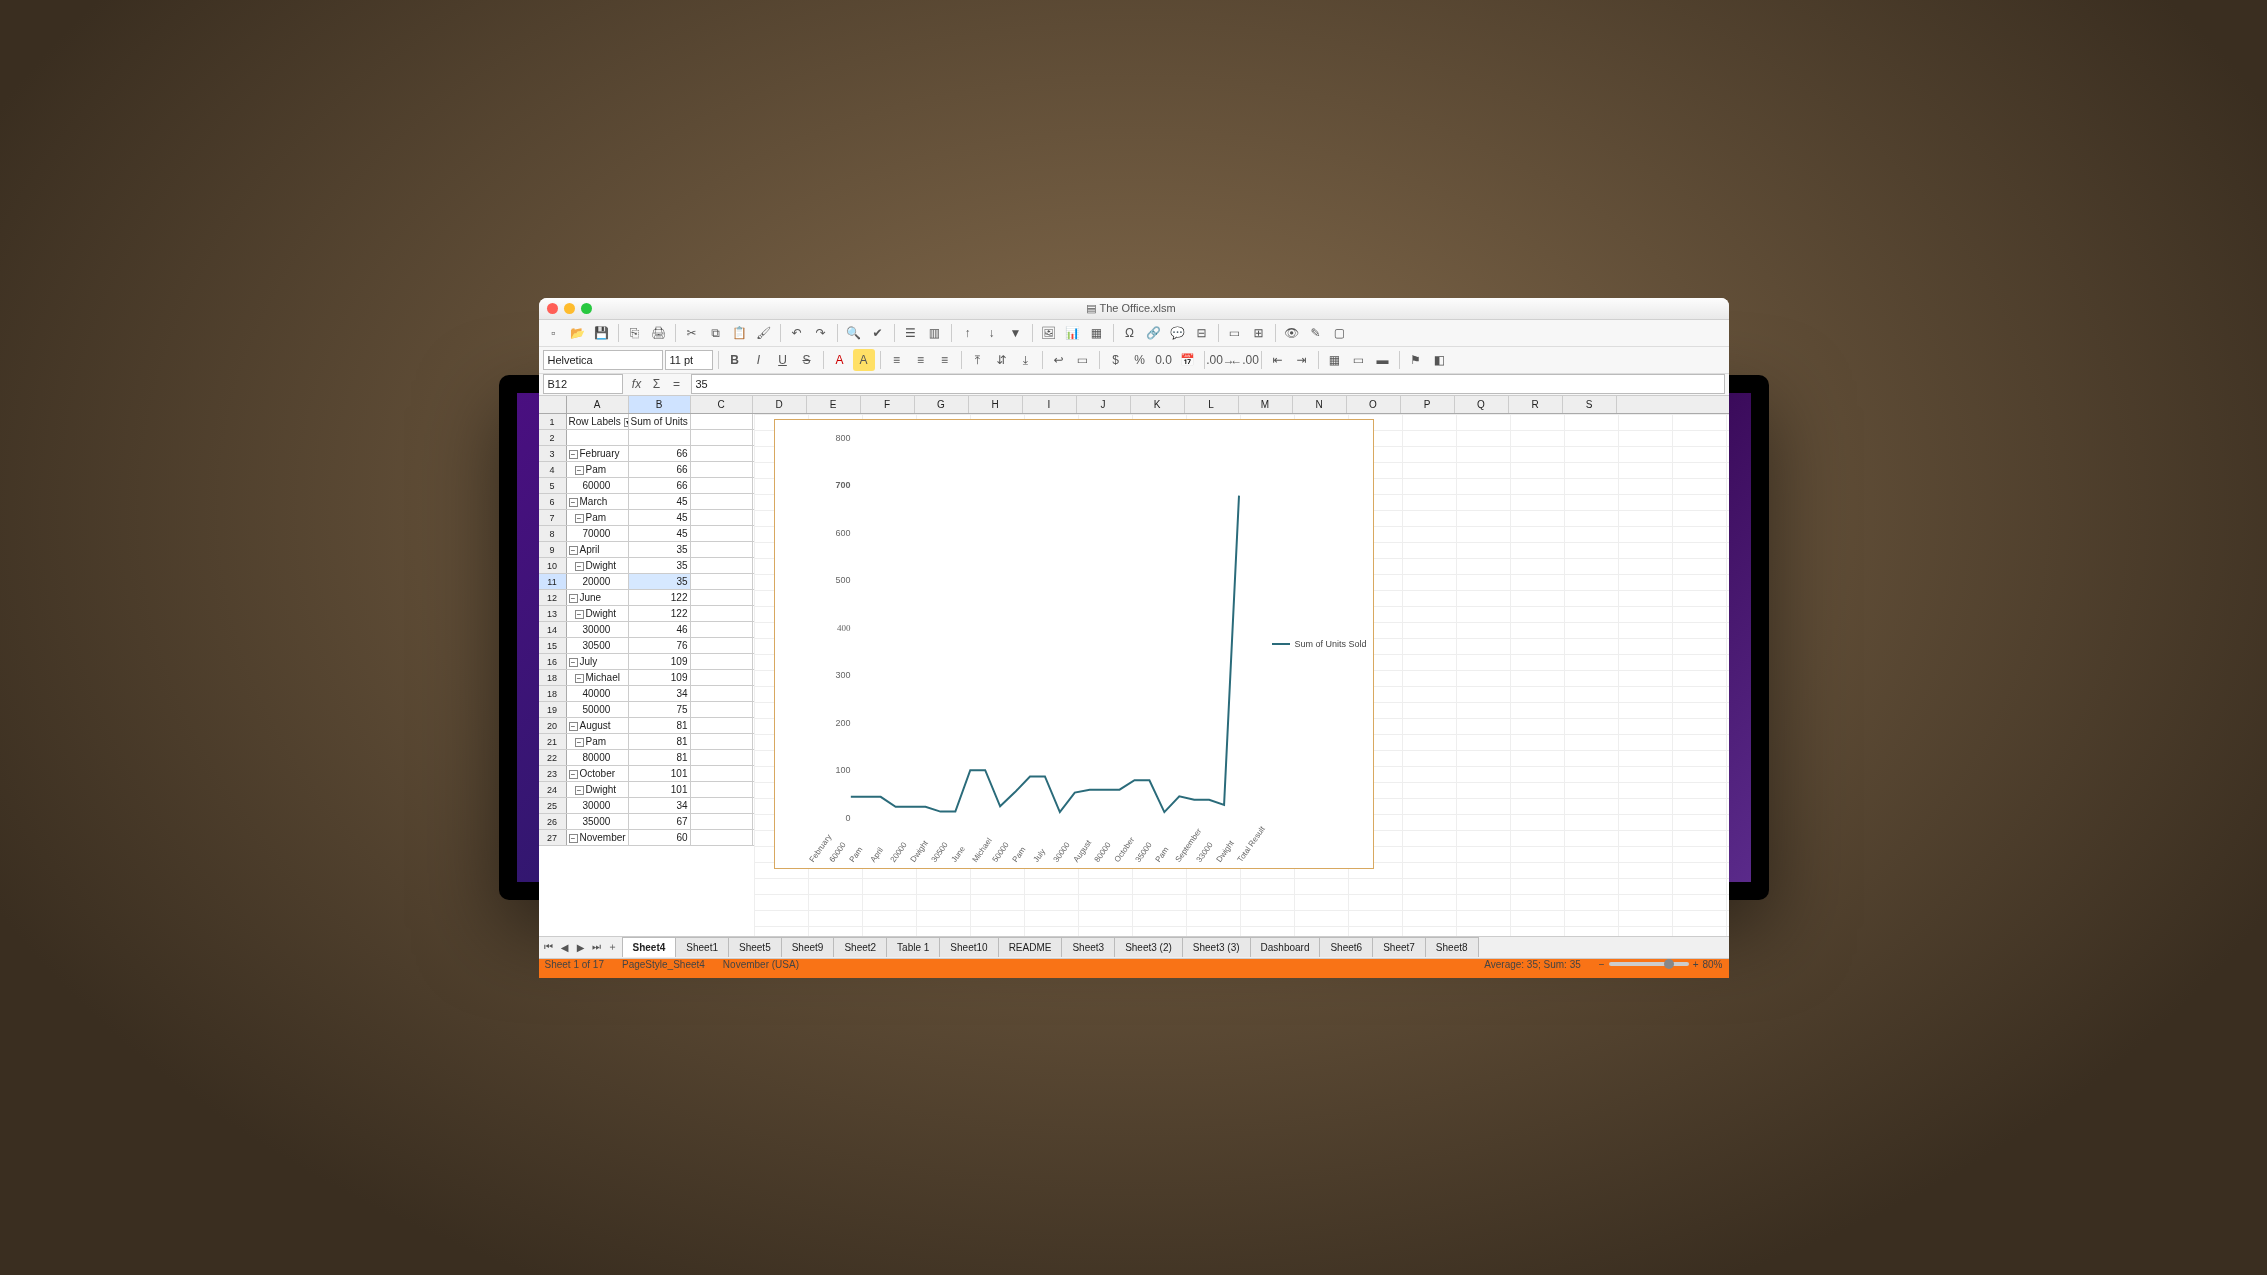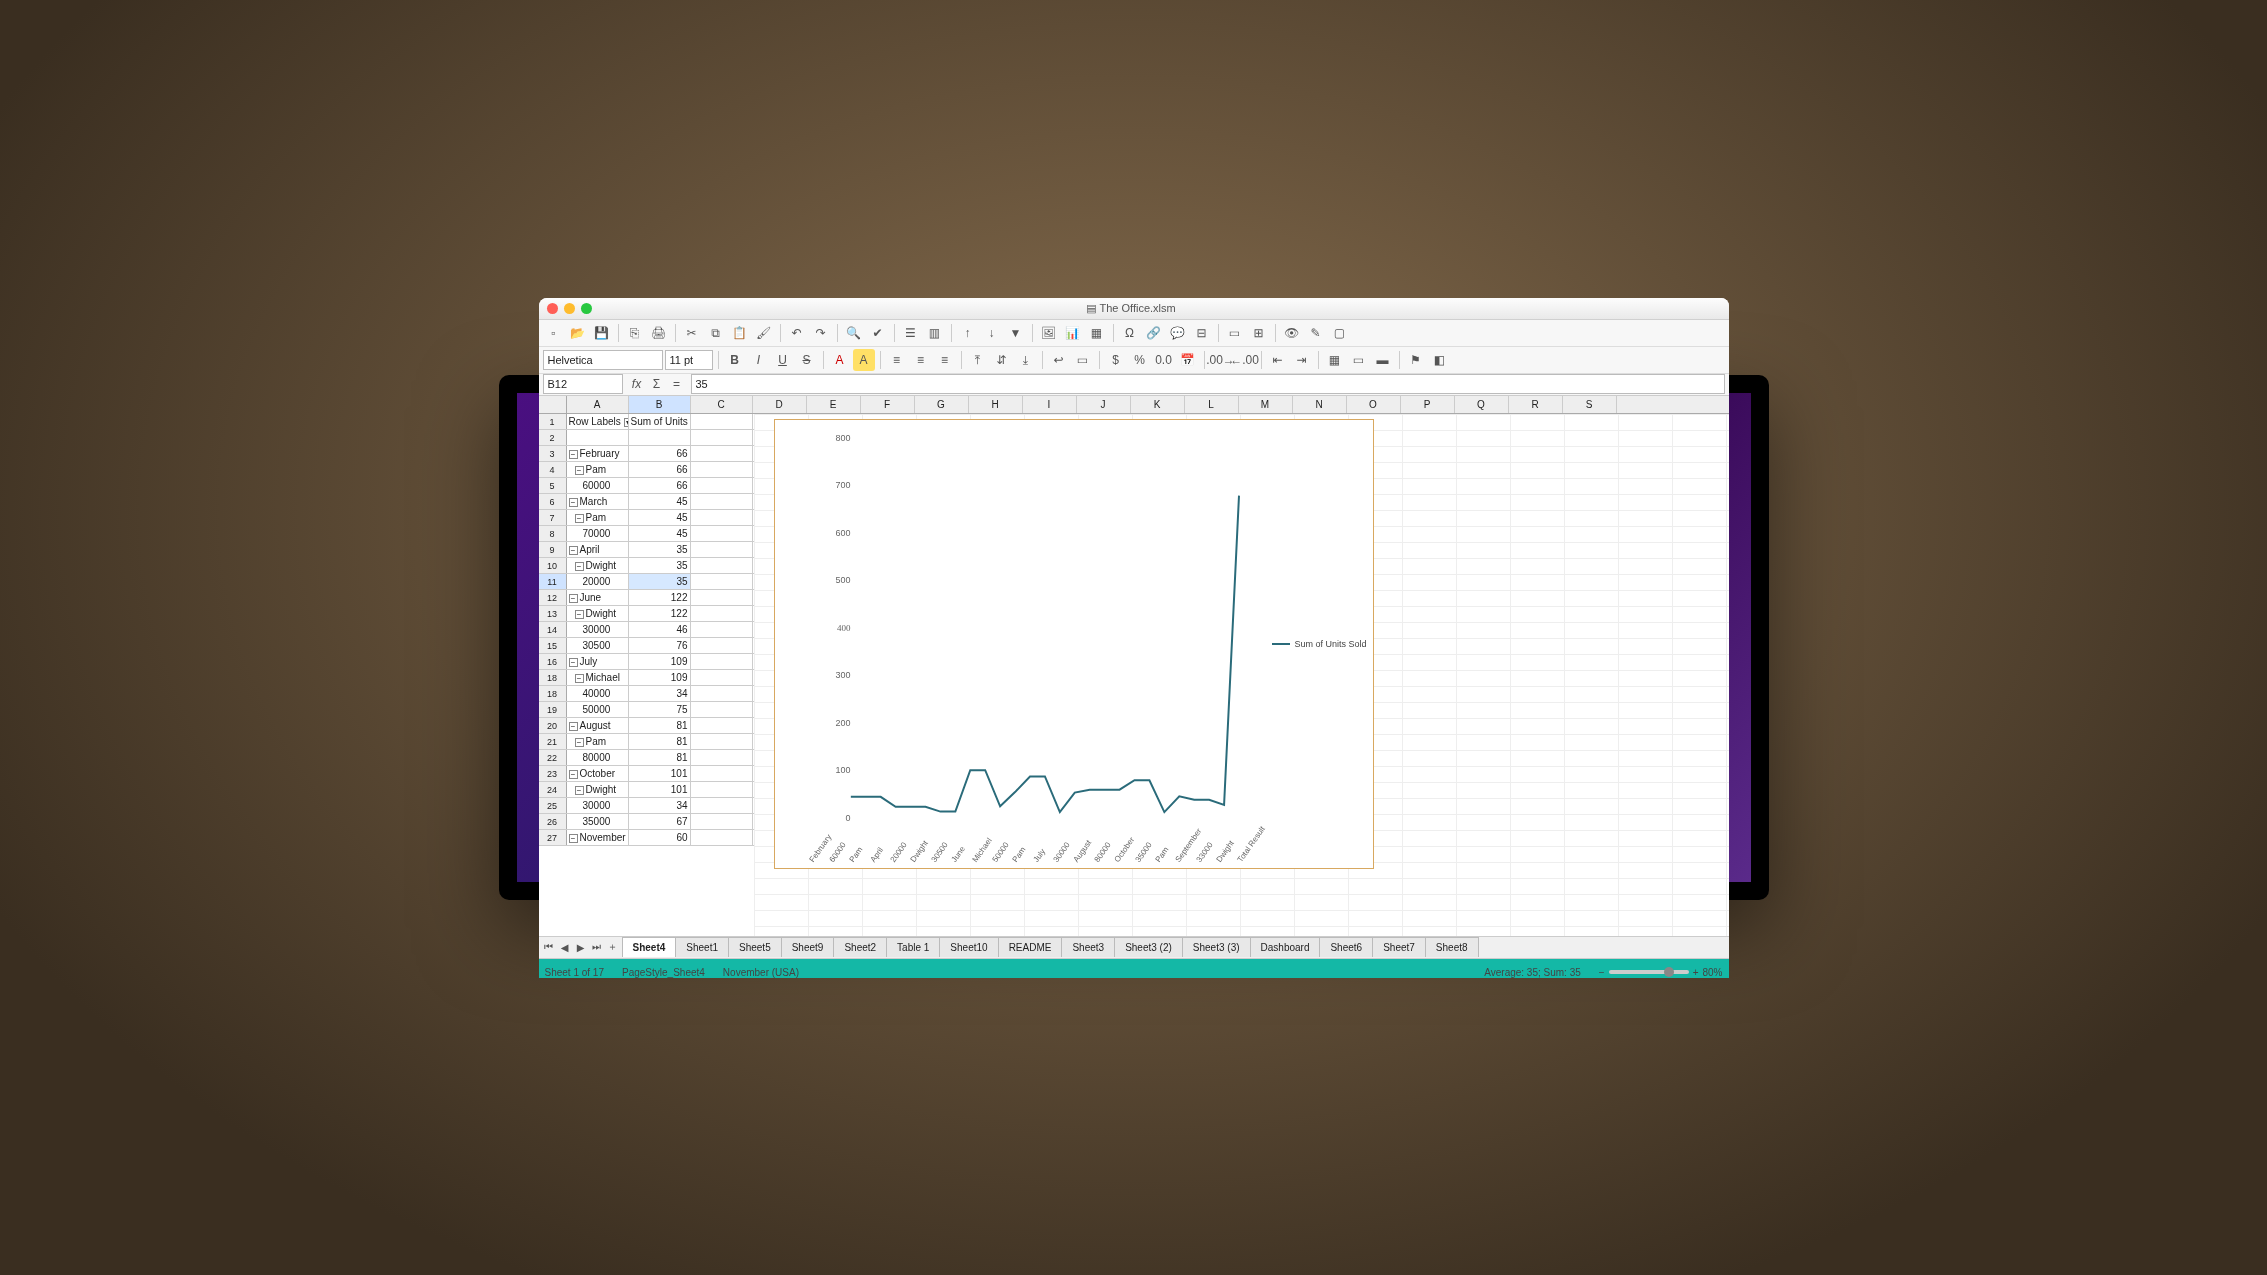--- a/index.html
+++ b/index.html
@@ -122,21 +122,21 @@
     gap:0;overflow:hidden;
   }
   .tabs-nav{display:flex;gap:0;padding:0 2px;}
   .tabs-nav .tbtn{width:16px;height:16px;font-size:10px;}
   .tab{
     padding:0 10px;height:20px;line-height:20px;border:1px solid #bbb;border-bottom:none;
     background:#e8e8e8;font-size:10px;margin-left:-1px;
   }
   .tab.active{background:#fff;font-weight:bold;}
   .status-bar{
-    height:20px;display:flex;align-items:flex-end;background:#14b8a6;border-top:1px solid #ccc;
+    height:20px;display:flex;align-items:flex-start;background:#f97316;border-top:1px solid #ccc;
     font-size:10px;color:#444;gap:18px;padding:0 6px;
   }
   .status-bar .sp{flex:1;}
   .zoom{display:flex;align-items:center;gap:4px;}
   .zoom-slider{width:80px;height:4px;background:#ccc;position:relative;border-radius:2px;}
   .zoom-thumb{position:absolute;top:-3px;width:10px;height:10px;border-radius:50%;background:#888;}
   .group-toggle{
     display:inline-block;width:9px;height:9px;border:1px solid #888;font-size:8px;line-height:7px;text-align:center;margin-right:2px;background:#fff;
   }
 </style>
@@ -470,21 +470,21 @@
         <div class="chart-box">
           <div class="chart-body">
             <div class="y-axis" id="yaxis">
                     <div class="y-tick" style="bottom: 0%;">0</div>
                     <div class="y-tick" style="bottom: 12.5%;">100</div>
                     <div class="y-tick" style="bottom: 25%;">200</div>
                     <div class="y-tick" style="bottom: 37.5%;">300</div>
                     <div class="y-tick" style="bottom: 50%; font-family: Liberation Serif, serif;">400</div>
                     <div class="y-tick" style="bottom: 62.5%;">500</div>
                     <div class="y-tick" style="bottom: 75%;">600</div>
-                    <div class="y-tick" style="bottom: 87.5%;">700</div>
+                    <div class="y-tick" style="bottom: 87.5%; font-weight: bold;">700</div>
                     <div class="y-tick" style="bottom: 100%;">800</div>
                   </div>
             <svg class="plot" id="plot" preserveAspectRatio="none" viewBox="0 0 430 382">
                     <path d="M36.0 350.5 L51.0 350.5 L66.0 350.5 L81.0 360.5 L96.0 360.5 L111.0 360.5 L126.0 365.3 L141.0 365.3 L156.0 323.7 L171.0 323.7 L186.0 360.0 L201.0 345.7 L216.0 330.0 L231.0 330.0 L246.0 365.8 L261.0 346.2 L276.0 343.3 L291.0 343.3 L306.0 343.3 L321.0 333.8 L336.0 333.8 L351.0 365.8 L366.0 350.0 L381.0 353.4 L396.0 353.4 L411.0 358.6 L426.0 47.8 " fill="none" stroke="#2a6b7a" stroke-width="2"></path>
                   </svg>
           </div>
           <div class="chart-legend">
             <div class="legend-line"></div>
             <span>Sum of Units Sold</span>
           </div>

